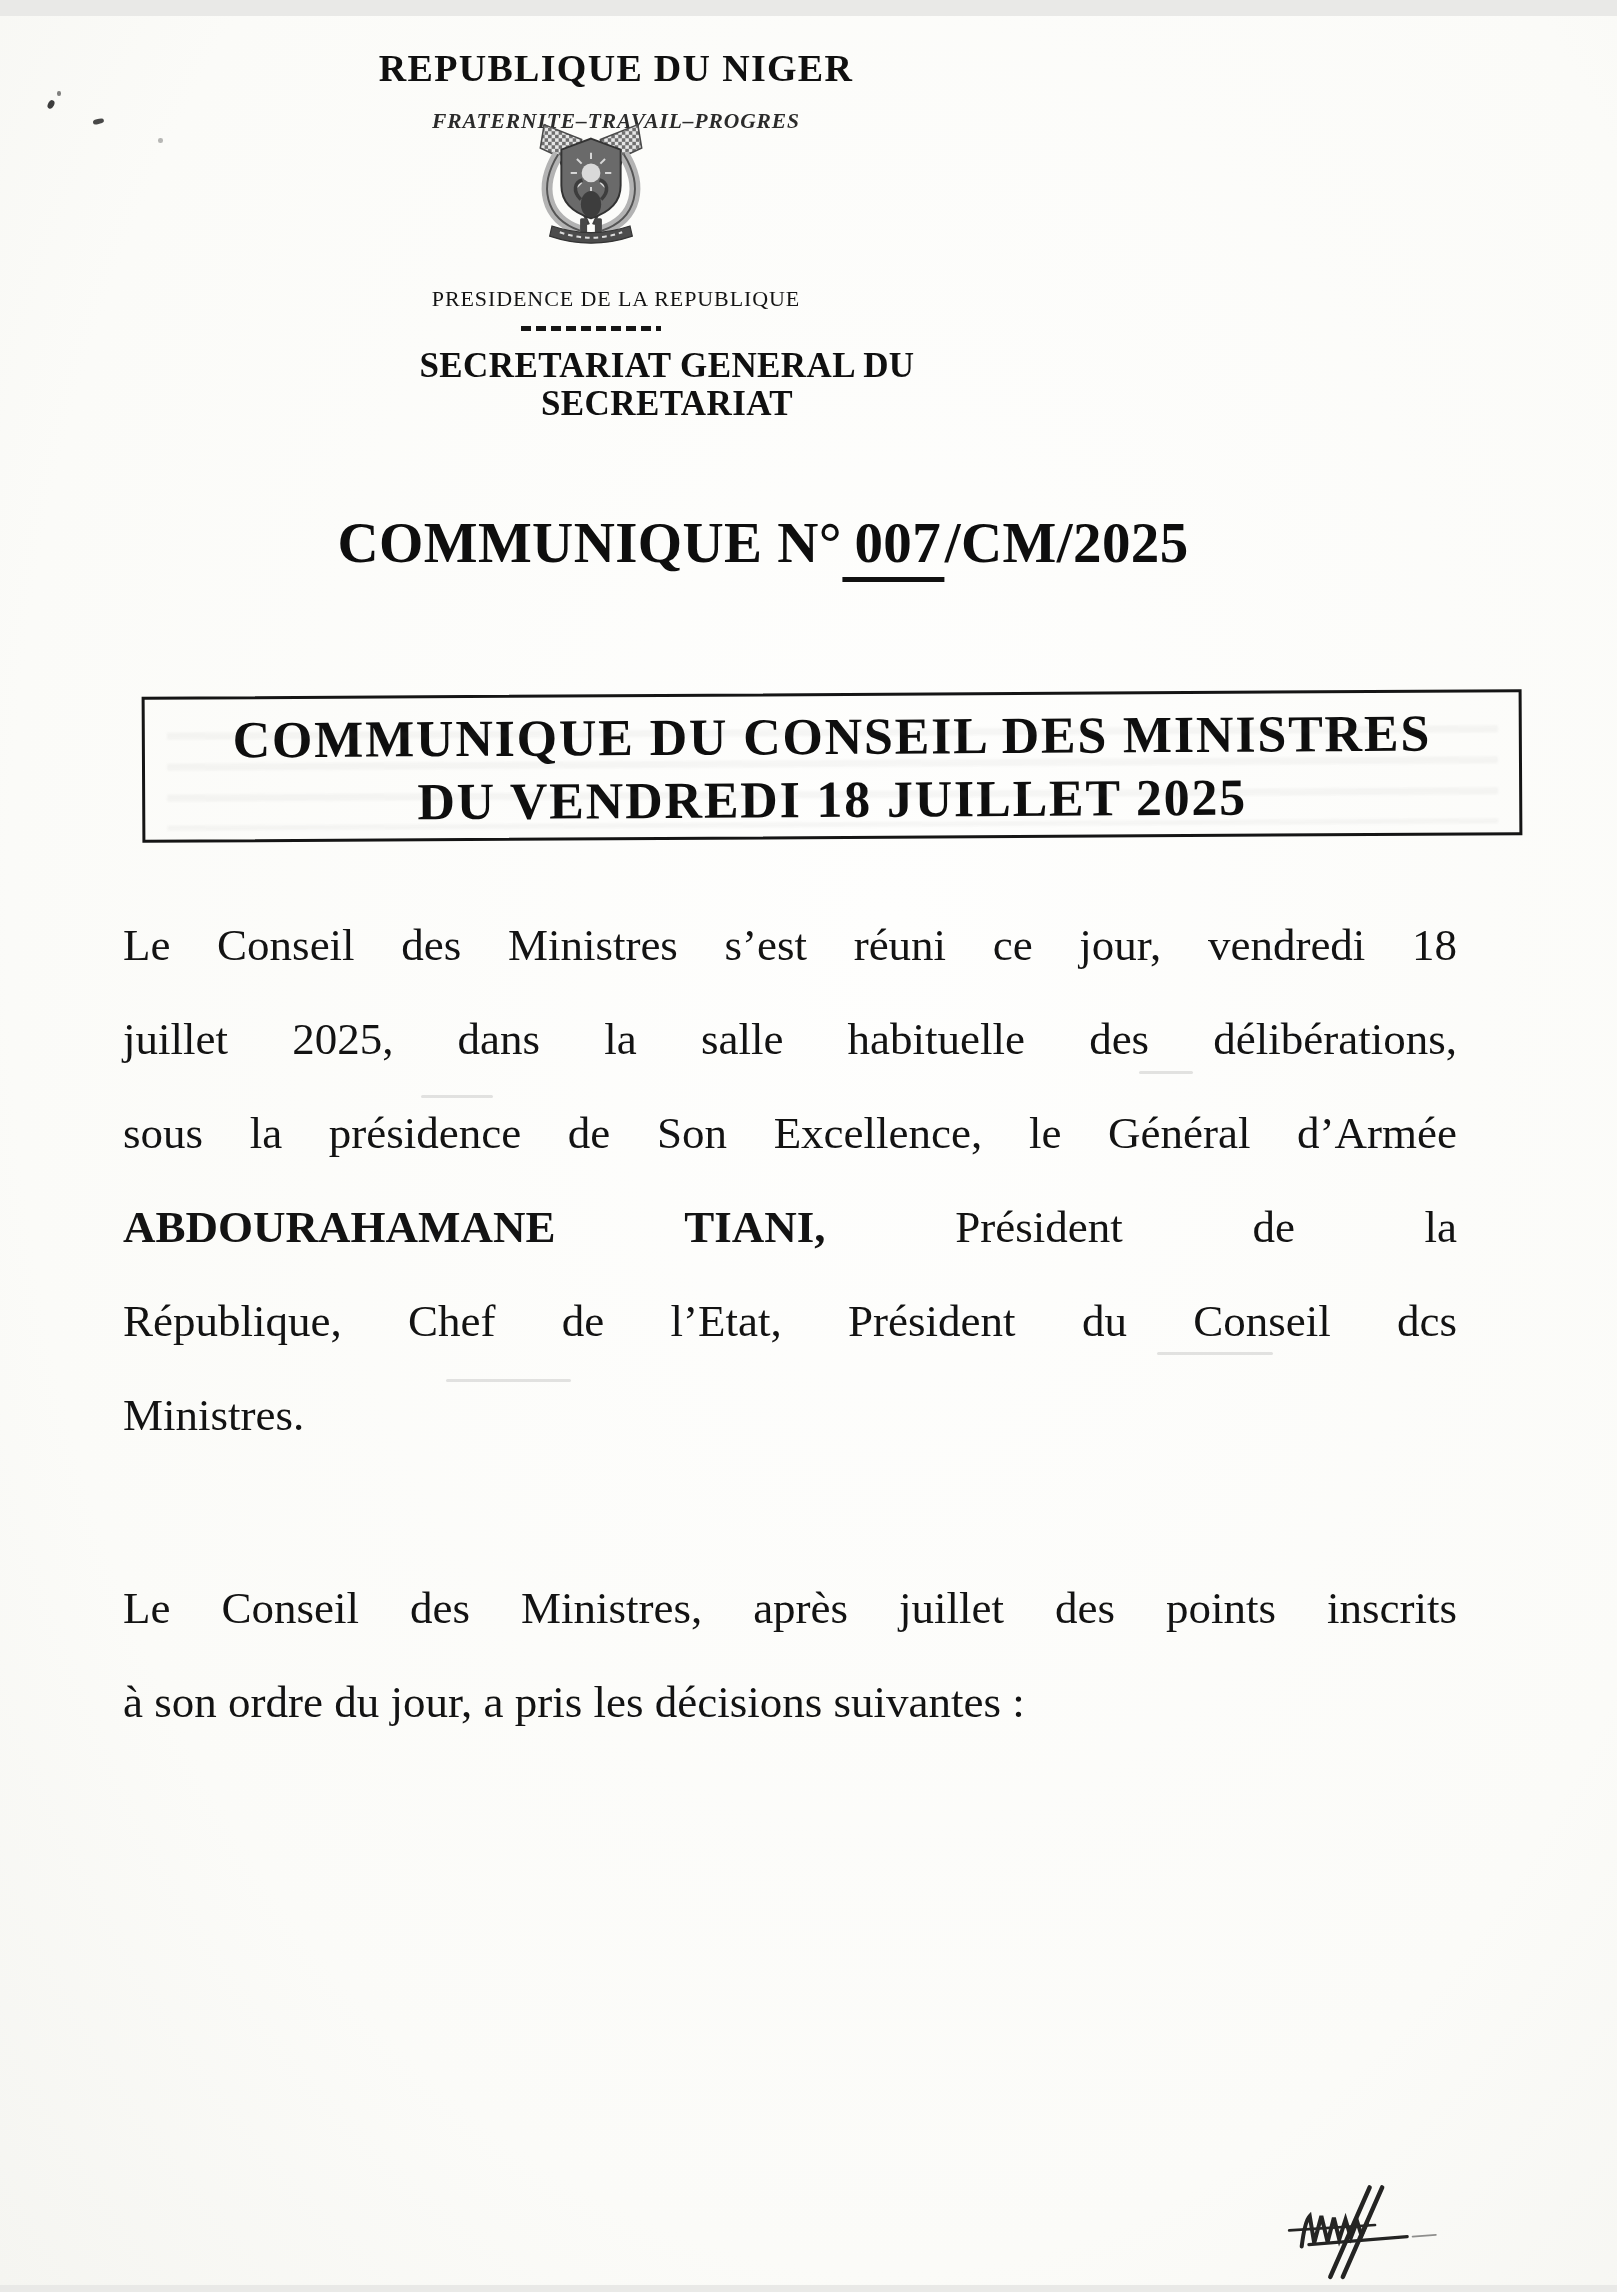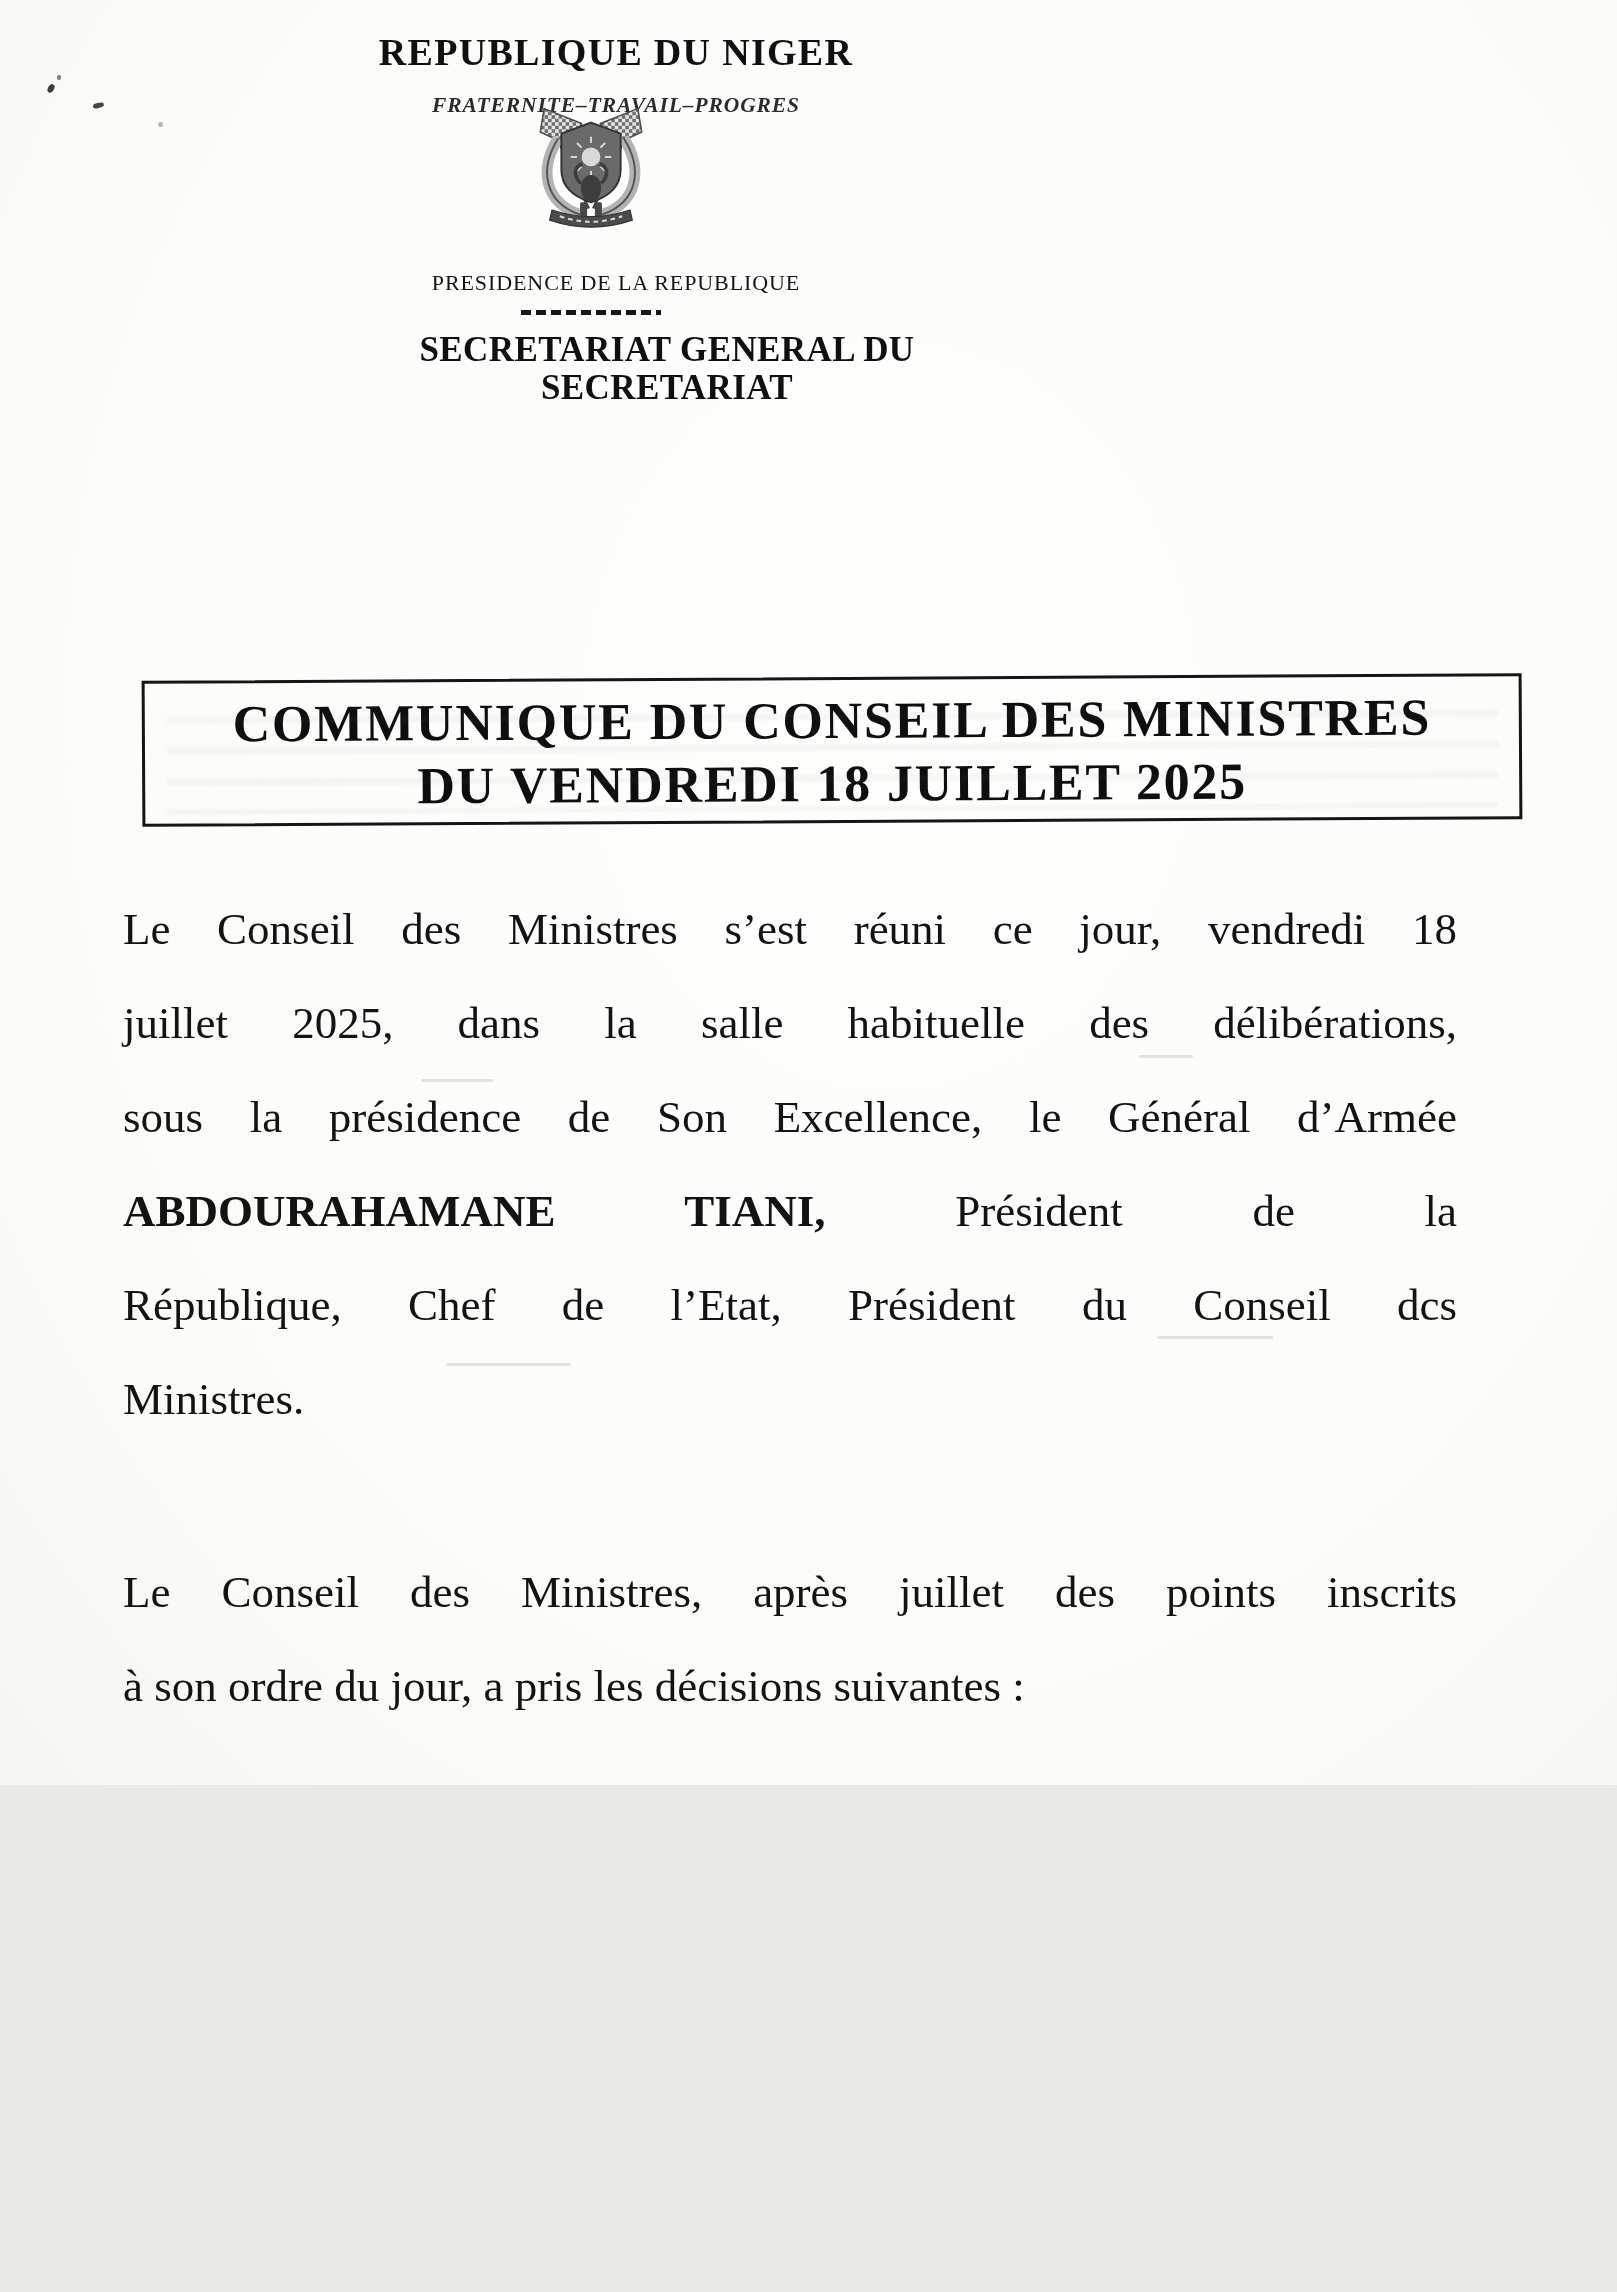--- a/index.html
+++ b/index.html
@@ -1,19 +1,19 @@
 <!DOCTYPE html>
 <html style="font-size:14.3px"><head>
 <meta charset="utf-8">
 <style>
   html,body{margin:0;padding:0;background:#e9e9e7;}
   .page{
     position:relative;
-    width:1617px;height:1785px;
-    margin:0 auto;
+    width:1617px;height:2269px;
+    margin:16px auto;
     background:#fcfcfa;
     background-image:radial-gradient(ellipse at 55% 40%, #fefefd 0%, #fbfbf8 70%, #f5f5f1 100%);
     font-family:"Liberation Serif","DejaVu Serif",serif;
     color:#151515;
     overflow:hidden;
   }
   
   .header{position:absolute;left:0;top:0;width:1232px;text-align:center;}
   .country{position:absolute;top:30px;left:0;width:100%;
     font-size:38px;font-weight:bold;letter-spacing:1.3px;color:#101010;}
@@ -122,20 +122,21 @@
     </svg>
 
     <div class="institution">PRESIDENCE DE LA REPUBLIQUE</div>
     <div class="divider-dashes"></div>
     <div class="dept">
       <div>SECRETARIAT GENERAL DU</div>
       <div>SECRETARIAT</div>
     </div>
   </header>
 
+  <h1 class="doc-title"><span>COMMUNIQUE N°</span><span class="num-underline">007</span><span>/CM/2025</span></h1>
 
   <div class="title-box">
     <div>COMMUNIQUE DU CONSEIL DES MINISTRES</div>
     <div>DU VENDREDI 18 JUILLET 2025</div>
     <div class="bleed"></div>
   </div>
 
   <div class="body">
     <div class="para">
         <div class="line just"><span>Le Conseil des Ministres s’est réuni ce jour, vendredi 18</span></div>

